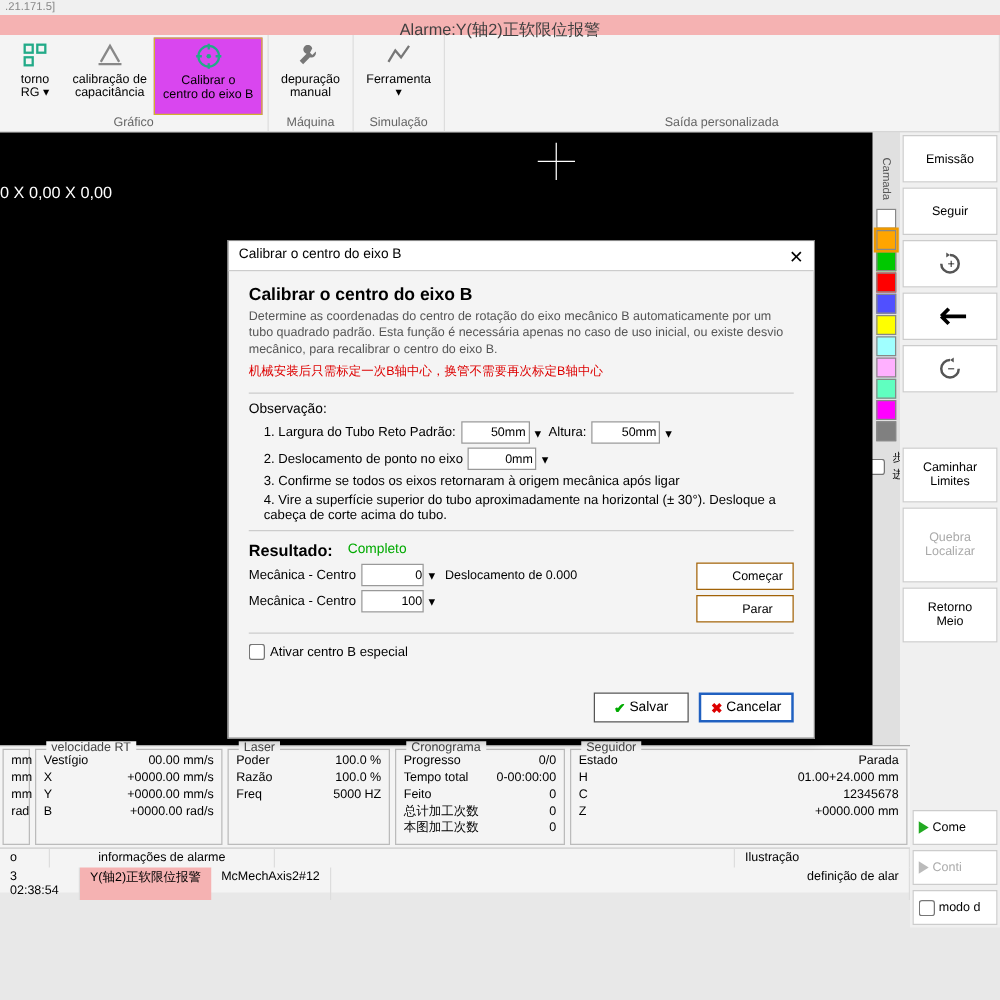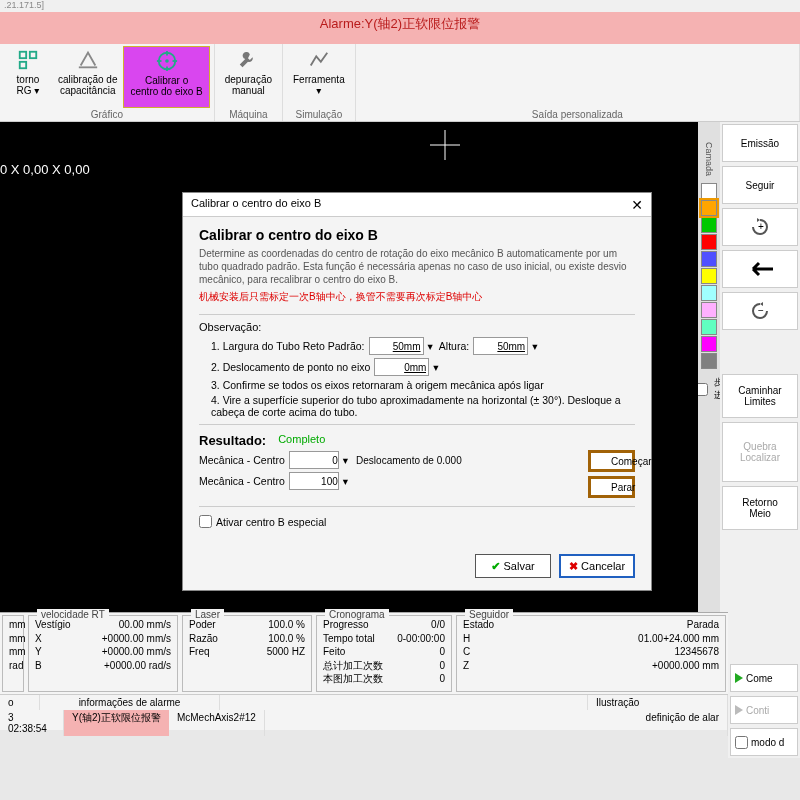--- a/index.html
+++ b/index.html
@@ -1,19 +1,19 @@
 <!DOCTYPE html>
 <html><head>
 <meta charset="utf-8">
 <style>
 * { box-sizing: border-box; margin: 0; padding: 0; font-family: "Segoe UI", Tahoma, sans-serif; }
 body { background: #e8e8e8; width: 800px; height: 800px; overflow: hidden; font-size: 11px; }
 
 .titlebar { height: 12px; background: #f0f0f0; color: #888; font-size: 9px; padding-left: 4px; }
-.alarm-bar { height: 32px; background: #f5b2b2; color: #b91c1c; text-align: center; line-height: 24px; font-size: 13px; }
+.alarm-bar { height: 16px; background: #f5b2b2; color: #404040; text-align: center; line-height: 24px; font-size: 13px; }
 
 .ribbon { background: #f4f4f4; border-bottom: 1px solid #ccc; display: flex; height: 78px; }
 .ribbon-group { border-right: 1px solid #ddd; padding: 2px 4px 0 4px; display: flex; flex-direction: column; }
 .ribbon-btns { display: flex; flex: 1; }
 .ribbon-btn { display: flex; flex-direction: column; align-items: center; justify-content: flex-start; padding: 2px 6px; font-size: 10px; text-align: center; line-height: 1.1; min-width: 48px; }
 .ribbon-btn.selected { background: #d946ef; border: 1px solid #d0b030; }
 .ribbon-icon { width: 24px; height: 24px; margin-bottom: 2px; display: flex; align-items: center; justify-content: center; }
 .ribbon-group-label { text-align: center; font-size: 10px; color: #666; padding: 1px 0; }
 
 .main-area { display: flex; height: 490px; }
@@ -31,27 +31,27 @@
 
 .dialog { position: absolute; left: 182px; top: 192px; width: 470px; background: #f4f4f4; border: 1px solid #888; box-shadow: 2px 2px 8px rgba(0,0,0,0.3); z-index: 100; }
 .dialog-title { height: 24px; background: #fff; border-bottom: 1px solid #ccc; padding: 4px 8px; display: flex; justify-content: space-between; font-size: 11px; }
 .dialog-close { cursor: pointer; font-size: 14px; }
 .dialog-body { padding: 10px 16px; }
 .dialog-h { font-size: 14px; font-weight: bold; margin-bottom: 4px; }
 .dialog-desc { font-size: 10px; color: #555; line-height: 1.3; margin-bottom: 4px; }
 .dialog-red { color: #d00; font-size: 10px; margin-bottom: 10px; }
 .obs-label { font-size: 11px; margin-bottom: 4px; }
 .obs-row { font-size: 10.5px; margin: 3px 0 3px 12px; display: flex; align-items: center; flex-wrap: wrap; }
-.obs-row input, .obs-row select { width: 55px; height: 18px; font-size: 10px; border: 1px solid #999; margin: 0 4px; padding-right:2px; text-align:right;text-decoration:underline;}
+.obs-row input, .obs-row select { width: 55px; height: 18px; font-size: 10px; border: 1px solid #999; margin: 0 4px; padding-right:2px; text-align:right;}
 .result-row { display: flex; margin-top: 8px; }
 .result-label { font-size: 13px; font-weight: bold; margin-right: 12px; }
 .result-status { color: #0a0; font-size: 11px; }
 .mech-row { display: flex; align-items: center; font-size: 10.5px; margin: 3px 0; }
 .mech-row input { width: 50px; height: 18px; font-size: 10px; border: 1px solid #999; text-align: right; margin: 0 4px; }
-.dlg-btn { width: 47px; height: 22px; border: 3px solid #a16207; background: #fff; font-size: 10px; margin: 2px 0 2px 20px; padding-left: 20px; }
+.dlg-btn { width: 78px; height: 22px; border: 1px solid #a16207; background: #fff; font-size: 10px; margin: 2px 0 2px 20px; padding-left: 20px; }
 .dialog-footer { display: flex; justify-content: flex-end; padding: 8px 16px 12px 16px; gap: 8px; }
 .ftr-btn { width: 76px; height: 24px; border: 1px solid #555; background: #fff; font-size: 11px; display: flex; align-items: center; justify-content: center; gap: 3px; }
 .ftr-btn.cancel { border: 2px solid #2060c0; }
 .checkbox-row { font-size: 10.5px; margin: 8px 0; display:flex; align-items:center; gap:4px;}
 hr.dlg { border: none; border-top: 1px solid #ccc; margin: 6px 0; }
 
 .status-panels { display: flex; height: 82px; background: #f4f4f4; border-top: 1px solid #aaa; font-size: 10px; }
 .status-box { border: 1px solid #bbb; margin: 2px; padding: 2px 6px; position: relative; }
 .status-box-title { position: absolute; top: -7px; left: 8px; background: #f4f4f4; padding: 0 4px; font-size: 10px; color: #444; }
 .status-line { display: flex; justify-content: space-between; line-height: 1.35; }

